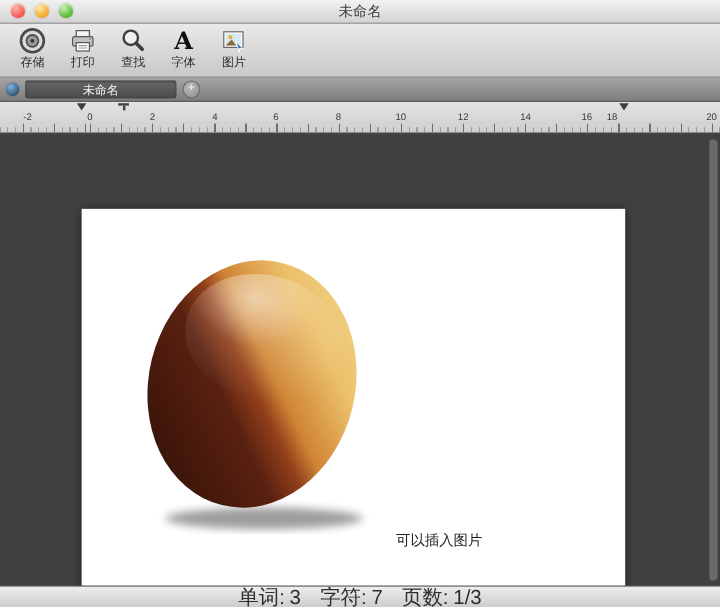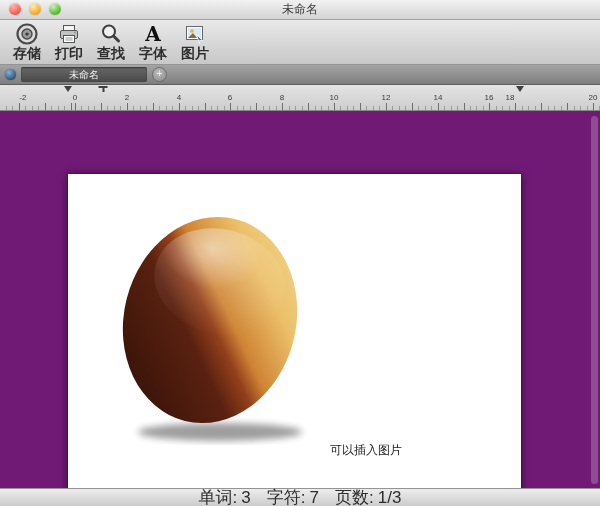--- a/index.html
+++ b/index.html
@@ -12,42 +12,42 @@
   .light{width:12px;height:12px;border-radius:50%;box-shadow:inset 0 1px 1px rgba(255,255,255,.55),0 0 1px rgba(0,0,0,.45);}
   .light-red{background:radial-gradient(circle at 35% 30%,#ffb3ab,#f7554a 70%);}
   .light-yellow{background:radial-gradient(circle at 35% 30%,#ffe9a8,#f5a623 70%);}
   .light-green{background:radial-gradient(circle at 35% 30%,#c9f0b4,#53b82c 70%);}
   .title{font-size:12px;color:#3e3e3e;}
 
   
   .toolbar{flex:0 0 43px;height:43px;background:linear-gradient(#e9e9e9,#c8c8c8);border-bottom:1px solid #949494;display:flex;align-items:stretch;padding:1px 6px 0 6px;}
   .tb-item{min-width:38px;padding:0 2px;display:flex;flex-direction:column;align-items:center;cursor:default;}
   .tb-icon{height:26px;display:flex;align-items:center;justify-content:center;}
-  .tb-label{font-size:14px;color:#2e2e2e;line-height:12px;white-space:nowrap;font-weight:bold;}
+  .tb-label{font-size:10px;color:#2e2e2e;line-height:12px;white-space:nowrap;}
   .tb-flex{flex:1;}
   .glyph-A{font-family:"DejaVu Serif","Liberation Serif",serif;font-size:20px;font-weight:bold;color:#101010;line-height:24px;}
 
   
   .tabbar{flex:0 0 19px;height:19px;background:linear-gradient(#a4a4a4,#7e7e7e);border-bottom:1px solid #5e5e5e;display:flex;align-items:center;padding:0 5px;gap:5px;}
   .tabbar-doc-icon{width:11px;height:11px;border-radius:50%;background:radial-gradient(circle at 35% 30%,#7fb3e0,#16324a);box-shadow:0 0 1px rgba(0,0,0,.6);}
   .tab-active{width:126px;height:15px;border-radius:2px;background:linear-gradient(#696969,#494949);box-shadow:inset 0 1px 2px rgba(0,0,0,.5);color:#f4f4f4;font-size:10px;display:flex;align-items:center;justify-content:center;}
   .tab-add{width:13px;height:13px;border-radius:50%;background:radial-gradient(circle at 40% 35%,#bcbcbc,#8a8a8a);border:1px solid #6d6d6d;color:#efefef;font-size:10px;line-height:11px;text-align:center;}
 
   
   .ruler{flex:0 0 25px;height:25px;background:linear-gradient(#e3e3e3,#cecece);border-bottom:1px solid #898989;position:relative;overflow:hidden;}
   .ruler-num{position:absolute;top:8px;transform:translateX(-50%);font-size:8px;color:#3a3a3a;}
   .ticks-small{position:absolute;left:0;right:0;bottom:0;height:4px;background:repeating-linear-gradient(to right,#9a9a9a 0 1px,transparent 1px 6.475px);background-position-x:75px;}
   .ticks-big{position:absolute;left:0;right:0;bottom:0;height:7px;background:repeating-linear-gradient(to right,#6e6e6e 0 1px,transparent 1px 25.9px);background-position-x:75px;}
   .marker-tri{position:absolute;top:1px;width:0;height:0;border-left:4px solid transparent;border-right:4px solid transparent;border-top:6px solid #3f3f3f;transform:translateX(-50%);}
   .marker-tab{position:absolute;top:1px;width:9px;height:7px;transform:translateX(-50%);}
   .marker-tab::before{content:"";position:absolute;top:0;left:0;right:0;height:2px;background:#3f3f3f;}
   .marker-tab::after{content:"";position:absolute;top:2px;left:3.5px;width:2px;height:4px;background:#3f3f3f;}
 
   
-  .docarea{flex:1;position:relative;background:#701a75;overflow:hidden;}
+  .docarea{flex:1;position:relative;background:#404040;overflow:hidden;}
   .page{position:absolute;left:68px;top:63px;width:453px;height:360px;background:#ffffff;box-shadow:0 1px 8px rgba(0,0,0,.6),0 0 1px rgba(0,0,0,.5);}
   .bean{position:absolute;left:42px;top:36px;}
   .caption{position:absolute;left:262px;top:268px;font-size:12px;color:#1c1c1c;}
   .vscroll{position:absolute;right:2px;top:5px;width:7px;height:368px;border-radius:4px;background:rgba(255,255,255,.22);}
 
   
   .statusbar{flex:0 0 17px;height:17px;background:linear-gradient(#ededed,#cccccc);border-top:1px solid #949494;display:flex;align-items:center;justify-content:center;font-size:17px;color:#2d2d2d;}
   .statusbar span{margin:0 2px;}
   .stat-gap{display:inline-block;width:8px;}
 </style>

